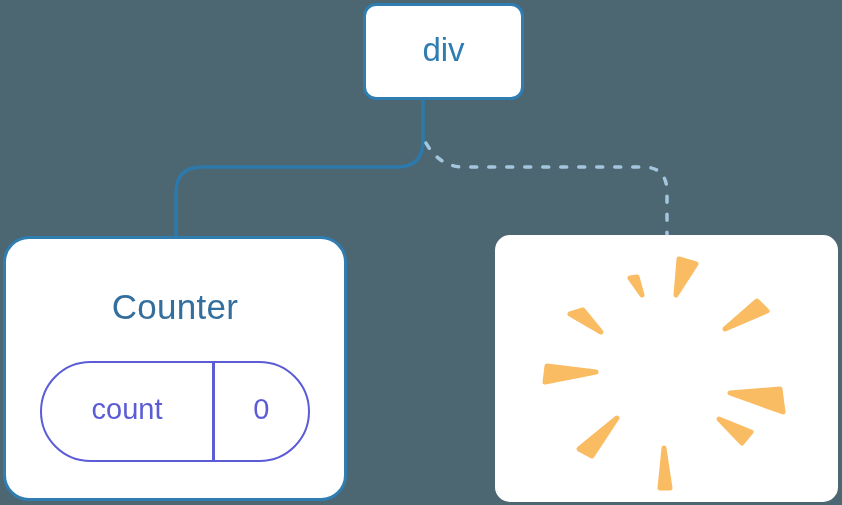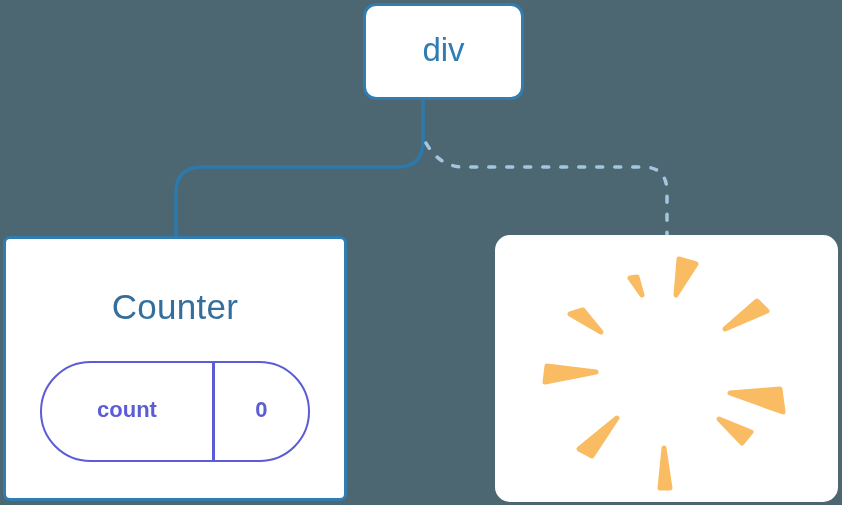--- a/index.html
+++ b/index.html
@@ -60,21 +60,21 @@
     font-weight: 500;
     line-height: 1;
     padding-bottom: 4px;
   }
   .counter-card {
     position: absolute;
     left: 3px; top: 236px;
     width: 344px; height: 265px;
     background: var(--card-bg);
     border: 3px solid var(--node-border);
-    border-radius: 7px;
+    border-radius: 26px;
     display: flex;
     flex-direction: column;
     align-items: center;
     padding-top: 50px;
   }
   .counter-title {
     color: var(--counter-title);
     font-size: 35px;
     font-weight: 500;
     line-height: 1;
@@ -101,22 +101,22 @@
     background: var(--pill);
   }
   .pill-value-cell {
     flex: 1;
     display: flex;
     align-items: center;
     justify-content: center;
   }
   .state-pill span {
     color: var(--pill);
-    font-size: 22px;
-    font-weight: 700;
+    font-size: 29px;
+    font-weight: 400;
     line-height: 1;
     padding-bottom: 4px;
   }
   .removed-card {
     position: absolute;
     left: 495px; top: 235px;
     width: 343px; height: 267px;
     background: var(--card-bg);
     border-radius: 15px;
     display: flex;

